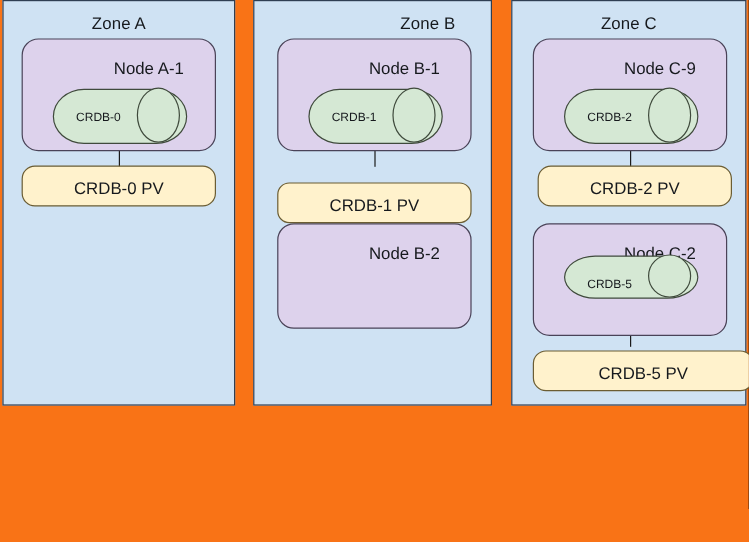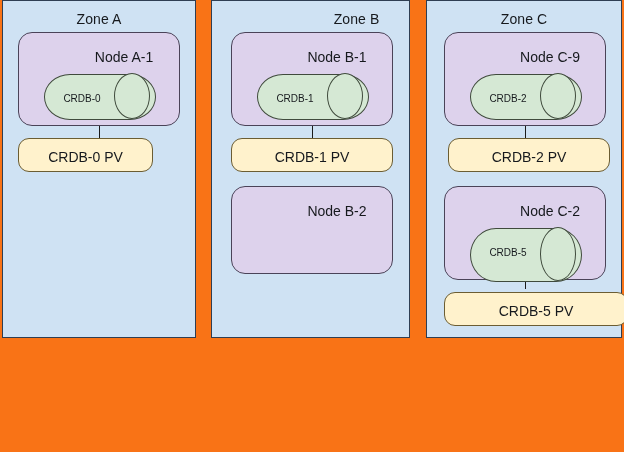--- a/index.html
+++ b/index.html
@@ -129,58 +129,58 @@
     </div>
     <div class="connector" style="left: 99px; top: 120px; height: 19px;"></div>
     <div class="node" style="left: 18px; top: 32px; width: 162px; height: 94px;">
       <div class="node-title" style="top: 16px;">Node A-1</div>
     </div>
     <div class="cylinder" style="left: 44px; top: 74px; width: 112px; height: 46px;">
       <div class="cyl-body"></div>
       <div class="cyl-cap" style="width: 36px; right: 6px;"></div>
       <div class="cyl-label" style="top: 19px; width: 76px;">CRDB-0</div>
     </div>
-    <div class="pv" style="left: 18px; top: 138px; width: 135px; height: 34px;">
+    <div class="pv" style="left: 18px; top: 138px; width: 162px; height: 34px;">
       <div class="pv-label" style="top: 10px;">CRDB-0 PV</div>
     </div>
     <div class="zone" style="left: 211px; top: 0px; width: 199px; height: 338px;">
       <div class="zone-title" style="top: 10px; margin-left: 46px;">Zone B</div>
     </div>
     <div class="connector" style="left: 312px; top: 120px; height: 19px;"></div>
     <div class="node" style="left: 231px; top: 32px; width: 162px; height: 94px;">
       <div class="node-title" style="top: 16px;">Node B-1</div>
     </div>
     <div class="cylinder" style="left: 257px; top: 74px; width: 112px; height: 46px;">
       <div class="cyl-body"></div>
       <div class="cyl-cap" style="width: 36px; right: 6px;"></div>
       <div class="cyl-label" style="top: 19px; width: 76px;">CRDB-1</div>
     </div>
     <div class="node" style="left: 231px; top: 186px; width: 162px; height: 88px;">
       <div class="node-title" style="top: 16px;">Node B-2</div>
     </div>
-    <div class="pv" style="left: 231px; top: 138px; width: 162px; height: 34px;">
+    <div class="pv" style="left: 231px; top: 152px; width: 162px; height: 34px; border-radius: 10px;">
       <div class="pv-label" style="top: 10px;">CRDB-1 PV</div>
     </div>
     <div class="zone" style="left: 426px; top: 0px; width: 196px; height: 338px;">
       <div class="zone-title" style="top: 10px;">Zone C</div>
     </div>
     <div class="connector" style="left: 525px; top: 120px; height: 19px;"></div>
     <div class="connector" style="left: 525px; top: 274px; height: 15px;"></div>
     <div class="node" style="left: 444px; top: 32px; width: 162px; height: 94px;">
       <div class="node-title" style="top: 16px;">Node C-9</div>
     </div>
     <div class="cylinder" style="left: 470px; top: 74px; width: 112px; height: 46px;">
       <div class="cyl-body"></div>
       <div class="cyl-cap" style="width: 36px; right: 6px;"></div>
       <div class="cyl-label" style="top: 19px; width: 76px;">CRDB-2</div>
     </div>
     <div class="node" style="left: 444px; top: 186px; width: 162px; height: 94px;">
       <div class="node-title" style="top: 16px;">Node C-2</div>
     </div>
-    <div class="cylinder" style="left: 470px; top: 228px; width: 112px; height: 54px;">
+    <div class="cylinder" style="left: 470px; top: 213px; width: 112px; height: 36px;">
       <div class="cyl-body"></div>
       <div class="cyl-cap" style="width: 36px; right: 6px;"></div>
       <div class="cyl-label" style="top: 19px; width: 76px;">CRDB-5</div>
     </div>
     <div class="pv" style="left: 448px; top: 138px; width: 162px; height: 34px;">
       <div class="pv-label" style="top: 10px;">CRDB-2 PV</div>
     </div>
     <div class="pv" style="left: 444px; top: 292px; width: 184px; height: 34px;">
       <div class="pv-label" style="top: 10px;">CRDB-5 PV</div>
     </div>

